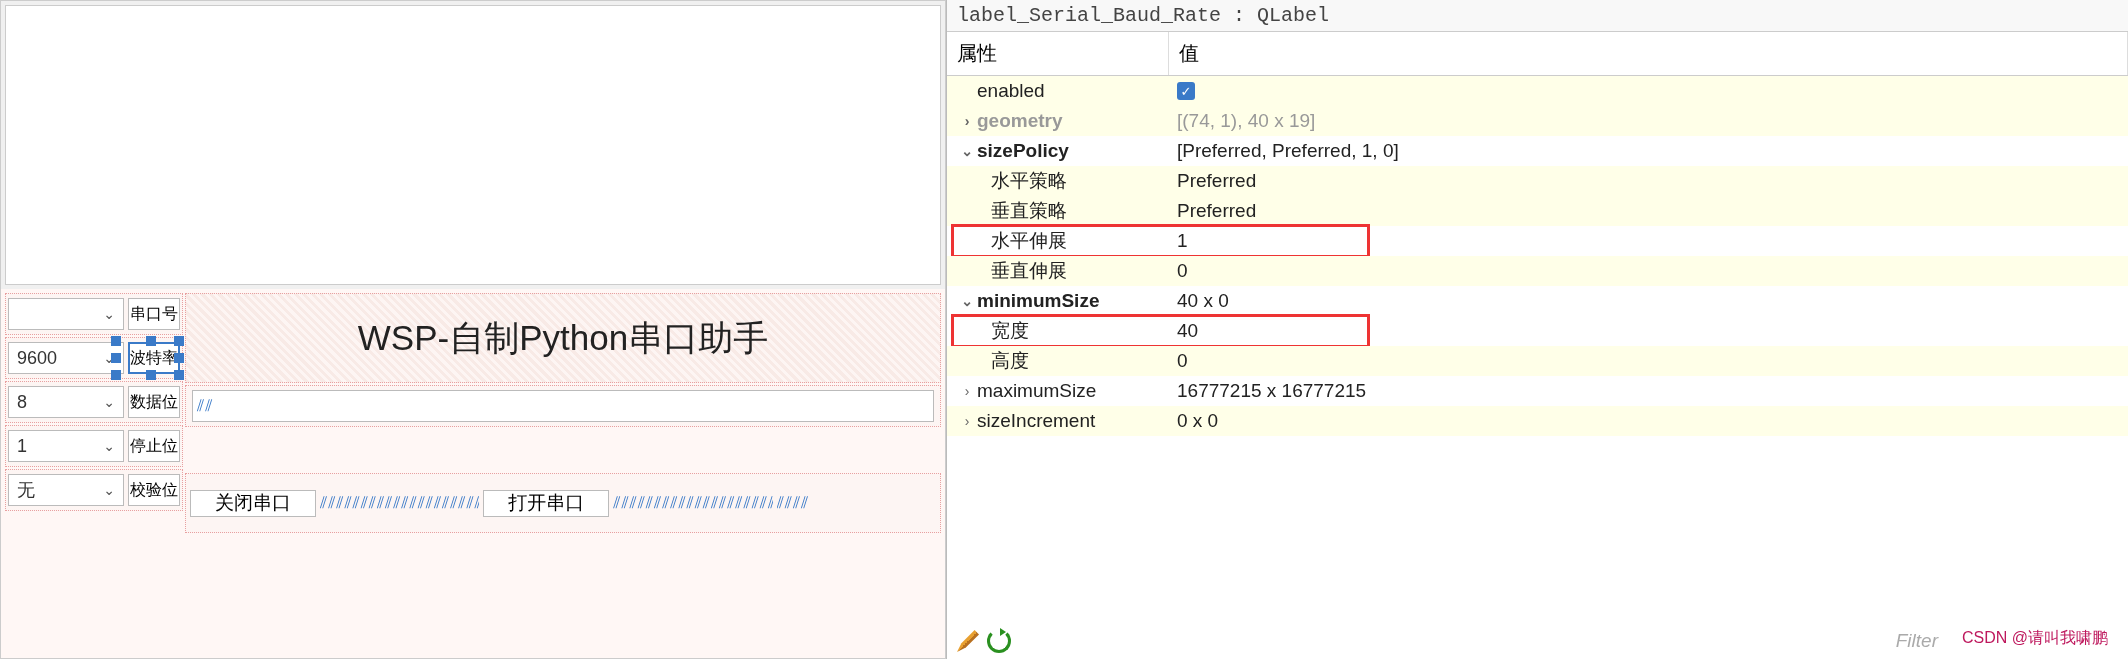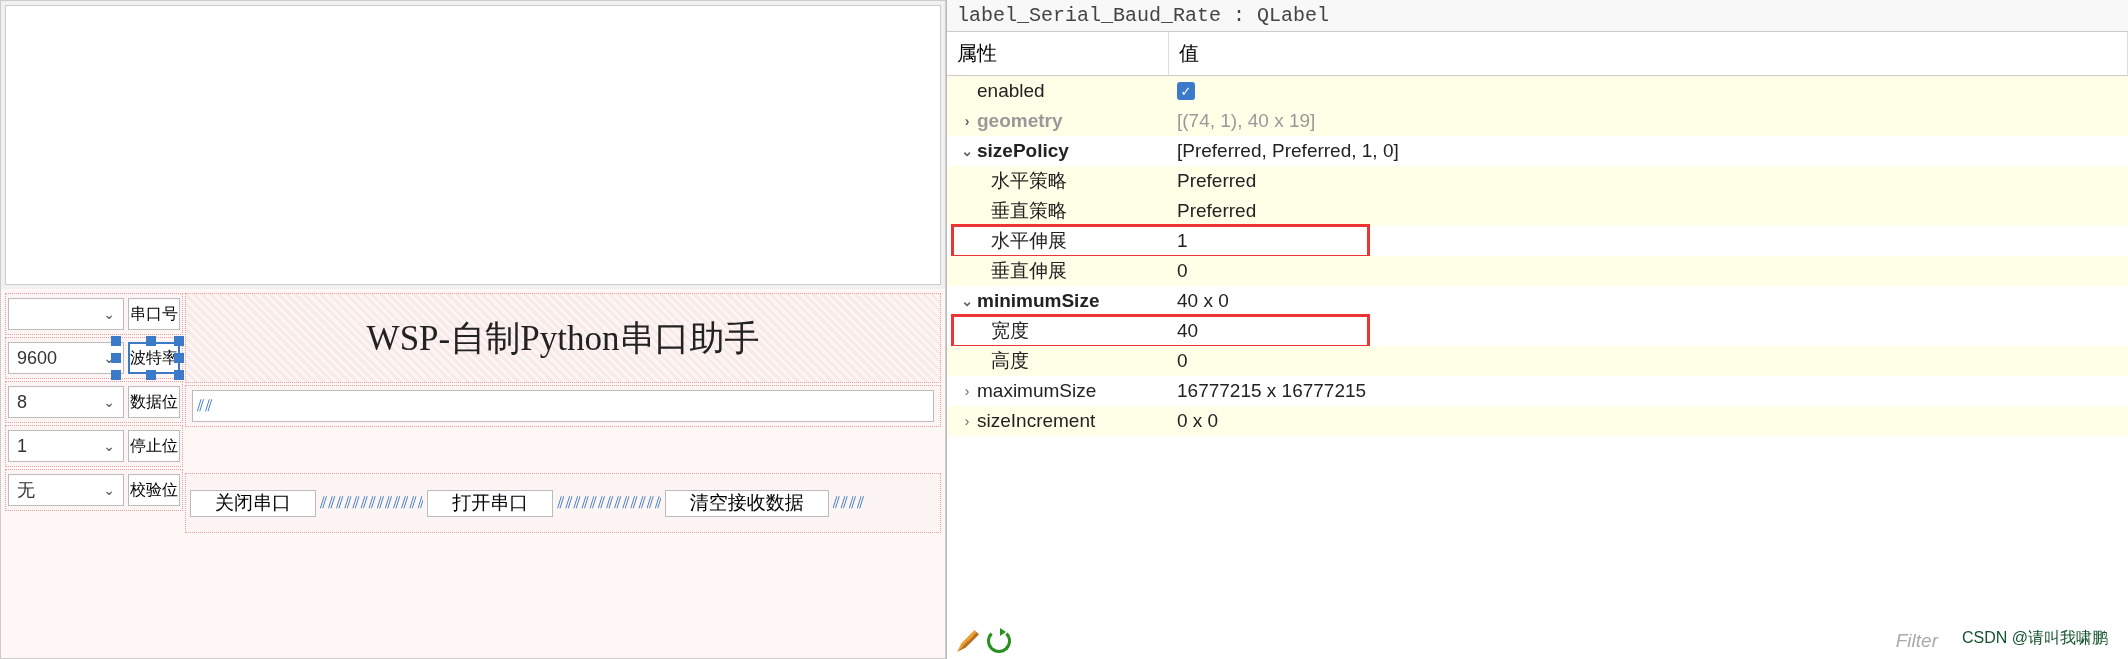--- a/index.html
+++ b/index.html
@@ -22,21 +22,21 @@
     .selected .row-label { border: 2px solid #3a7ac8; }
     .handle { position: absolute; width: 10px; height: 10px; background: #3a7ac8; }
     .h-tl { top: -2px; left: 105px; } .h-tr { top: -2px; right: -2px; }
     .h-bl { bottom: -2px; left: 105px; } .h-br { bottom: -2px; right: -2px; }
     .h-ml { top: 50%; left: 105px; transform: translateY(-50%); }
     .h-mr { top: 50%; right: -2px; transform: translateY(-50%); }
     .h-tc { top: -2px; left: 140px; }
     .h-bc { bottom: -2px; left: 140px; }
     
     .title-row { height: 90px; border: 1px dotted #e8a0a0; display: flex; align-items: center; justify-content: center; background: repeating-linear-gradient(45deg, #f8eae6, #f8eae6 3px, #fdf5f3 3px, #fdf5f3 6px); }
-    .title-text { font-size: 35px; color: #222; font-family: Liberation Serif, serif; }
+    .title-text { font-size: 35px; color: #222; font-family: Liberation Sans, sans-serif; }
     
     .textedit-row { height: 42px; border: 1px dotted #e8a0a0; display: flex; align-items: center; padding: 4px 6px; background: #fdf5f3; }
     .textedit { background: #fff; border: 1px solid #bbb; height: 32px; width: 100%; padding-left: 4px; display: flex; align-items: center; }
     .hatch { color: #3a7ac8; font-size: 16px; letter-spacing: 1px; }
     
     .button-row { height: 60px; border: 1px dotted #e8a0a0; display: flex; align-items: center; gap: 4px; background: #fdf5f3; padding: 4px; }
     .btn { background: #fff; border: 1px solid #bbb; height: 27px; padding: 0 24px; display: flex; align-items: center; justify-content: center; font-size: 19px; }
     .spring-h { flex: 1; color: #3a7ac8; overflow: hidden; white-space: nowrap; font-size: 16px; letter-spacing: 1px; }
     .spring-outer { width: 50px; overflow: hidden; }
     
@@ -64,21 +64,21 @@
     .rb1 { left: 4px; top: -2px; width: 419px; height: 34px; }
     .rb2 { left: 4px; top: -2px; width: 419px; height: 34px; }
     
     .res-browser { background: #f4f4f4; border-top: 1px solid #ccc; padding: 6px 10px; display: flex; align-items: center; justify-content: space-between; font-size: 19px; }
     .res-icons { display: flex; gap: 8px; padding: 6px 10px; align-items: center; }
     .pencil { width: 22px; height: 22px; background: linear-gradient(135deg, #e8a030 50%, #b87020 50%); clip-path: polygon(0 100%, 20% 60%, 80% 0, 100% 20%, 40% 80%); }
     .reload { width: 24px; height: 24px; border: 3px solid #2a9020; border-radius: 50%; border-top-color: transparent; position: relative; }
     .reload::after { content: ''; position: absolute; top: -4px; right: 2px; width: 0; height: 0; border-left: 6px solid #2a9020; border-top: 4px solid transparent; border-bottom: 4px solid transparent; }
     .filter-box { margin-left: auto; color: #aaa; font-style: italic; padding-right: 180px;}
     .dock { font-size: 14px; color: #666; }
-    .watermark { position: absolute; bottom: 10px; right: 20px; color: #14532d; font-size: 16px; }
+    .watermark { position: absolute; bottom: 10px; right: 20px; color: #be185d; font-size: 16px; }
     .spacer-row { height: 42px; }
   </style>
 </head>
 <body>
 
 <div class="left-pane">
   <div class="canvas-area"></div>
 
   <div class="form-area">
     <div class="form-left">
@@ -135,21 +135,20 @@
         <div class="textedit">
           <span class="hatch">⫽⫽</span>
         </div>
       </div>
       <div class="spacer-row"></div>
       <div class="button-row">
         <div class="btn">关闭串口</div>
         <div class="spring-h">⫽⫽⫽⫽⫽⫽⫽⫽⫽⫽⫽⫽⫽⫽⫽⫽⫽⫽⫽⫽⫽⫽</div>
         <div class="btn">打开串口</div>
         <div class="spring-h">⫽⫽⫽⫽⫽⫽⫽⫽⫽⫽⫽⫽⫽⫽⫽⫽⫽⫽⫽⫽⫽⫽</div>
-        <div class="btn">清空接收数据</div>
         <div class="spring-h spring-outer">⫽⫽⫽⫽</div>
       </div>
     </div>
   </div>
 </div>
 
 <div class="right-pane">
   <div class="obj-label">label_Serial_Baud_Rate : QLabel</div>
   <div class="prop-table">
     <div class="prop-header">

